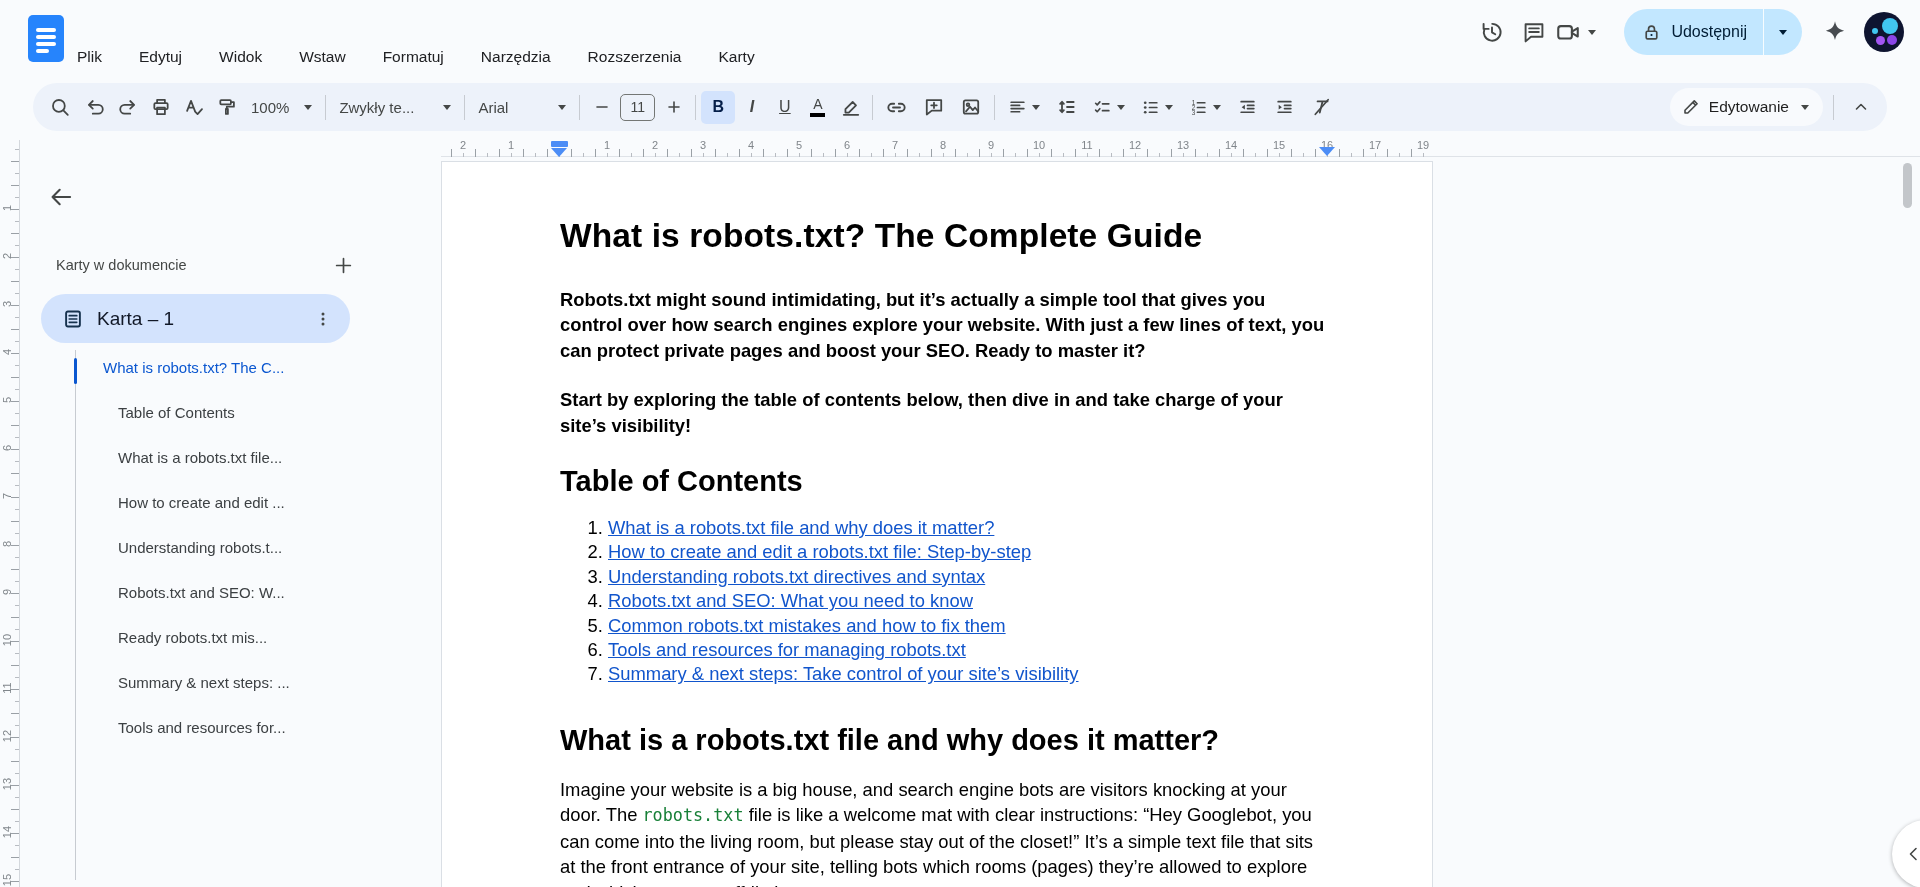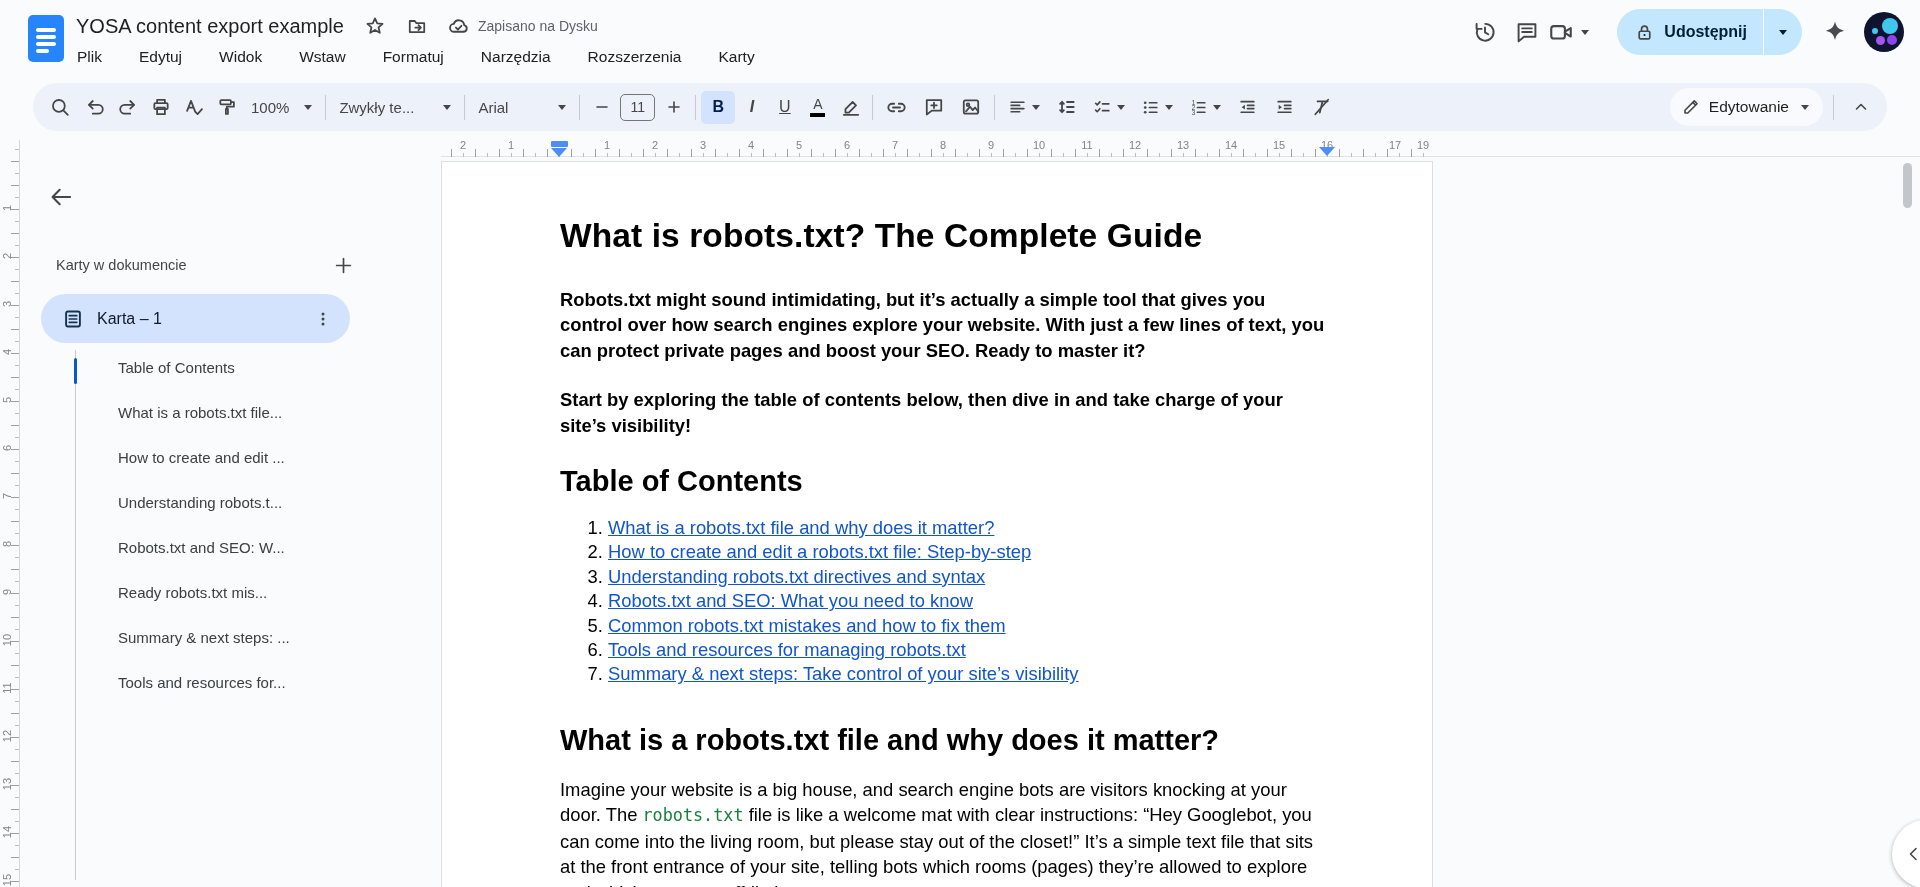--- a/index.html
+++ b/index.html
@@ -27,21 +27,21 @@
   .saved { margin-left:8px; font-size:14px; color:#5f6368; white-space:nowrap; }
   .menubar { position:absolute; left:68px; top:46px; display:flex;gap:19px; }
   .menu-item { font-size:15.5px; color:#202124; padding:2px 9px; border-radius:9px; cursor:pointer; }
 
   .topbar-right { position:absolute; right:0; top:0; height:64px; display:flex; align-items:center; }
   .tb-iconbtn { width:42px; height:42px; display:flex; align-items:center; justify-content:center; cursor:pointer; border-radius:50%; }
   .cam-group { display:flex; align-items:center; margin-right:14px; cursor:pointer; }
   .caret { width:0; height:0; border-left:4.5px solid transparent; border-right:4.5px solid transparent; border-top:5px solid #444746; }
   .share-btn { display:flex; align-items:stretch; height:46px; background:#c2e7ff; border-radius:23px; overflow:hidden; margin:0 12px 0 14px; cursor:pointer; }
   .share-main { display:flex; align-items:center; padding:0 16px 0 18px; }
-  .share-label { font-size:16px; font-weight:700; color:#001d35; margin-left:10px; }
+  .share-label { font-size:16px; font-weight:400; color:#001d35; margin-left:10px; }
   .share-drop { display:flex; align-items:center; padding:0 15px; border-left:1px solid rgba(255,255,255,.85); }
   .share-drop .caret { border-top-color:#001d35; }
   .sparkle-btn { width:42px; height:42px; display:flex; align-items:center; justify-content:center; cursor:pointer; margin-right:8px; }
   .avatar { position:relative; width:40px; height:40px; border-radius:50%; background:#0e1430; margin-right:16px; cursor:pointer; overflow:hidden; }
   .avatar b { position:absolute; border-radius:50%; }
   .avatar .a1 { left:18px; top:6px; width:16px; height:16px; background:#41c6f0; }
   .avatar .a2 { left:8px;  top:16px; width:6px;  height:6px;  background:#41c6f0; }
   .avatar .a3 { left:12px; top:24px; width:9px;  height:9px;  background:#a356f2; }
   .avatar .a4 { left:23px; top:23px; width:10px; height:10px; background:#8b46e8; }
 
@@ -89,21 +89,21 @@
 
   
   .sidebar { position:absolute; left:20px; top:140px; width:421px; height:747px; }
   .back-btn { position:absolute; left:28px; top:44px; width:26px; height:26px; cursor:pointer; }
   .sb-header { position:absolute; left:36px; top:112px; width:300px; display:flex; align-items:center; justify-content:space-between; }
   .sb-header .txt { font-size:14.5px; font-weight:500; color:#444746; }
   .sb-add { width:26px; height:26px; display:flex; align-items:center; justify-content:center; cursor:pointer; }
   .tab-chip { position:absolute; left:21px; top:154px; width:309px; height:49px; background:#d3e3fd; border-radius:25px;
     display:flex; align-items:center; cursor:pointer; }
   .tab-chip .t-ic { margin-left:22px; }
-  .tab-chip .lbl { font-size:16px; font-weight:500; color:#111827; margin-left:14px; flex:1; }
+  .tab-chip .lbl { font-size:19px; font-weight:500; color:#111827; margin-left:14px; flex:1; }
   .tab-chip .dots { margin-right:18px; cursor:pointer; }
   .outline { position:absolute; left:55px; top:205px; width:340px; }
   .ol-guide { position:absolute; left:0; top:5px; width:1px; height:530px; background:#c7cbd1; }
   .ol-activebar { position:absolute; left:-1px; top:13px; width:3px; height:26px; background:#0b57d0; border-radius:2px; }
   .ol-item { height:45px; display:flex; align-items:center; font-size:15px; color:#3c4043; cursor:pointer; padding-left:43px; white-space:nowrap; }
   .ol-item.active { color:#0b57d0; padding-left:28px; }
 
   
   .page { position:absolute; left:441px; top:161px; width:992px; height:900px;
     background:#ffffff; border:1px solid #dadfe5; }
@@ -132,41 +132,20 @@
 <div id="app">
 
   <div class="topbar">
     <div class="docs-logo">
         <i></i>
         <i></i>
         <i></i>
         <i></i>
       </div>
 
-    <div class="title-row">
-      <span class="doc-title">YOSA content export example</span>
-      <span class="title-ico">
-        <svg width="20" height="20" viewBox="0 0 18 18">
-            <path class="ic" d="M9 2.2 l2 4.5 4.8.4 -3.6 3.2 1.1 4.8 L9 12.6 4.7 15.1 l1.1-4.8 L2.2 7.1 l4.8-.4 z"></path>
-          </svg>
-      </span>
-      <span class="title-ico">
-        <svg width="20" height="20" viewBox="0 0 18 18">
-            <path class="ic" d="M2.5 4.5 h4.5 l1.5 2 h7 v8 h-13 z"></path>
-            <path class="ic" d="M7.5 10.5 h4.5 M10.3 8.3 l2.2 2.2 -2.2 2.2"></path>
-          </svg>
-      </span>
-      <span class="title-ico">
-        <svg width="21" height="21" viewBox="0 0 18 18">
-            <path class="ic" d="M5.3 13.5 a3.4 3.4 0 0 1 -.3-6.8 4.6 4.6 0 0 1 8.9 1.1 2.9 2.9 0 0 1 -.7 5.7 z"></path>
-            <path class="ic" d="M6.8 9.9 l1.7 1.7 3-3.2"></path>
-          </svg>
-      </span>
-      <span class="saved">Zapisano na Dysku</span>
-    </div>
 
     <div class="menubar">
       <span class="menu-item">Plik</span>
       <span class="menu-item">Edytuj</span>
       <span class="menu-item">Widok</span>
       <span class="menu-item">Wstaw</span>
       <span class="menu-item">Formatuj</span>
       <span class="menu-item">Narzędzia</span>
       <span class="menu-item">Rozszerzenia</span>
       <span class="menu-item">Karty</span>
@@ -429,21 +408,21 @@
       <span style="left: 454px;">7</span>
       <span style="left: 502px;">8</span>
       <span style="left: 550px;">9</span>
       <span style="left: 598px;">10</span>
       <span style="left: 646px;">11</span>
       <span style="left: 694px;">12</span>
       <span style="left: 742px;">13</span>
       <span style="left: 790px;">14</span>
       <span style="left: 838px;">15</span>
       <span style="left: 886px;">16</span>
-      <span style="left: 954px;">17</span>
+      <span style="left: 934px;">17</span>
       <span style="left: 982px;">19</span>
     </div>
   <div class="ind-rect"></div>
   <div class="ind-tri left"></div>
   <div class="ind-tri right"></div>
 
   <div class="sidebar">
     <div class="back-btn">
       <svg width="26" height="26" viewBox="0 0 20 20">
           <path class="ic" stroke-width="1.8" d="M17 10 H3.5 M9 4.5 L3.5 10 9 15.5"></path>
@@ -467,20 +446,21 @@
         <svg width="18" height="18" viewBox="0 0 18 18">
             <circle cx="9" cy="4" r="1.5" fill="#444746"></circle>
             <circle cx="9" cy="9" r="1.5" fill="#444746"></circle>
             <circle cx="9" cy="14" r="1.5" fill="#444746"></circle>
           </svg>
       </span>
     </div>
     <div class="outline">
       <div class="ol-guide"></div>
       <div class="ol-activebar"></div>
+      <div class="ol-item active">What is robots.txt? The C...</div>
       <div class="ol-item">Table of Contents</div>
       <div class="ol-item">What is a robots.txt file...</div>
       <div class="ol-item">How to create and edit ...</div>
       <div class="ol-item">Understanding robots.t...</div>
       <div class="ol-item">Robots.txt and SEO: W...</div>
       <div class="ol-item">Ready robots.txt mis...</div>
       <div class="ol-item">Summary &amp; next steps: ...</div>
       <div class="ol-item">Tools and resources for...</div>
     </div>
   </div>

